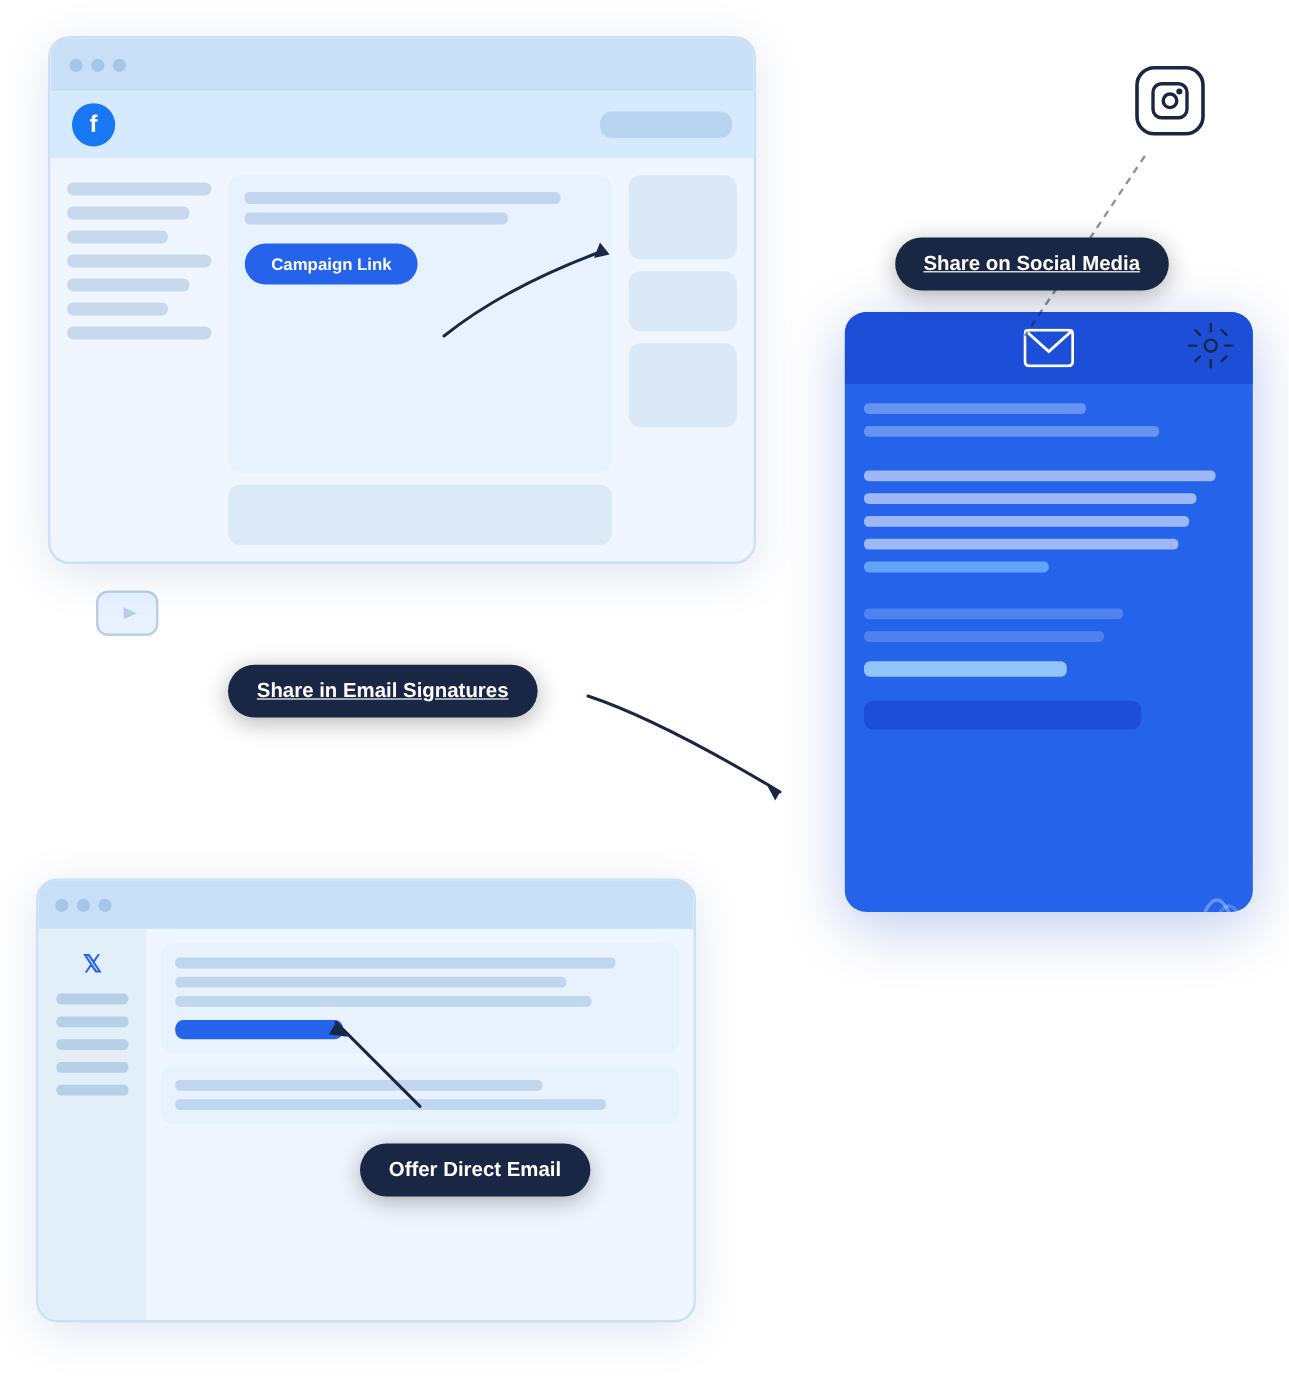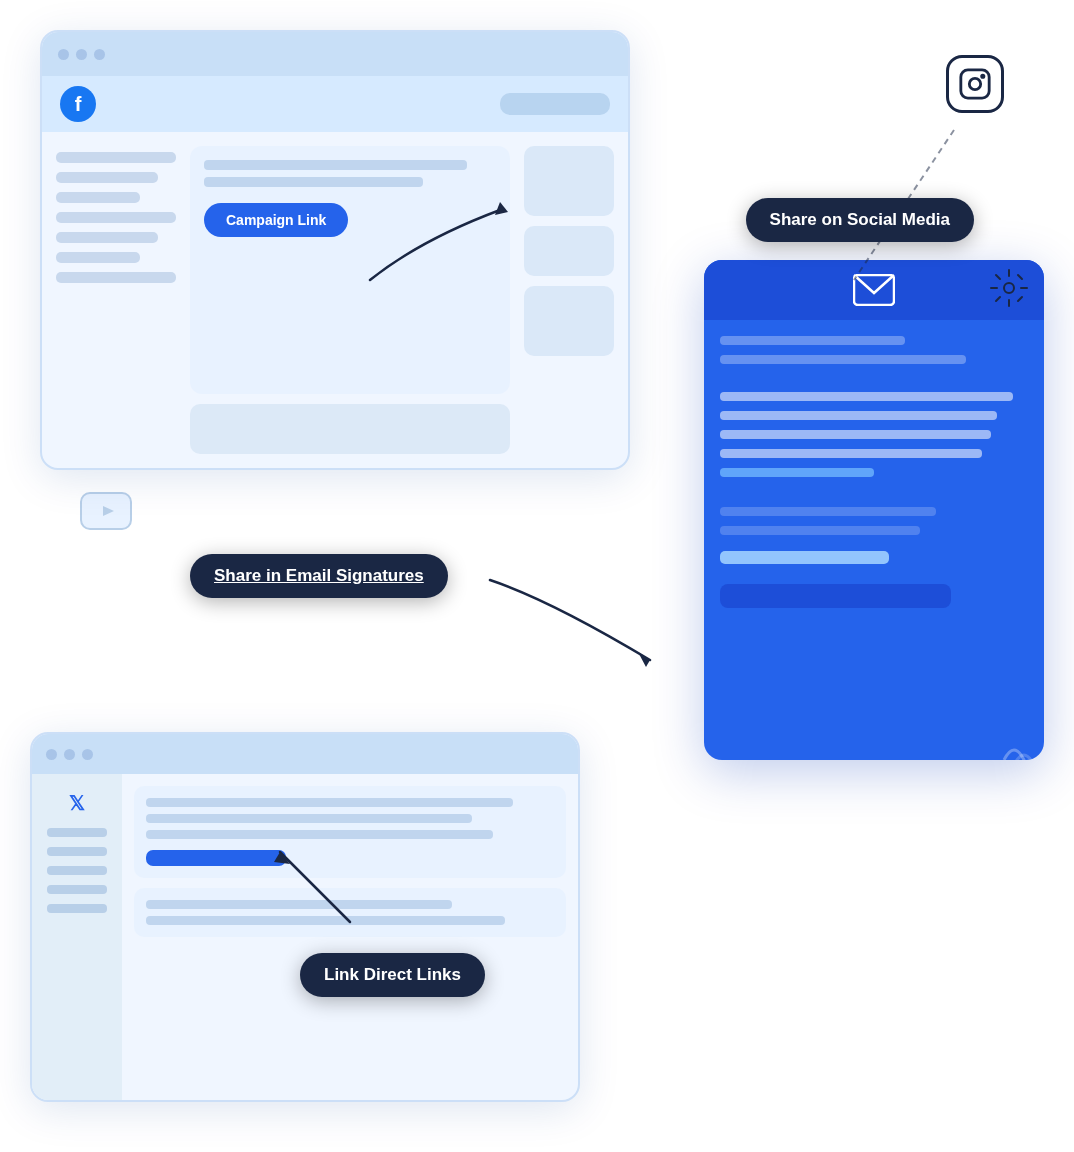--- a/index.html
+++ b/index.html
@@ -250,20 +250,21 @@
       font-size: 17px;
       font-weight: 700;
       white-space: nowrap;
       z-index: 10;
       box-shadow: 0 4px 20px rgba(0,0,0,0.3);
     }
 
     .tooltip-social {
       top: 198px;
       right: 100px;
+      text-decoration: underline;
     }
     .tooltip-email {
       top: 554px;
       left: 190px;
       text-decoration: underline;
     }
     .tooltip-direct {
       bottom: 155px;
       left: 300px;
     }
@@ -458,21 +459,21 @@
 
   <div class="tooltip tooltip-social">
     <span>Share on Social Media</span>
   </div>
 
   <div class="tooltip tooltip-email">
     <span>Share in Email Signatures</span>
   </div>
 
   <div class="tooltip tooltip-direct">
-    <span>Link Direct Links</span>
+    <span>Offer Direct Email</span>
   </div>
 
   <svg class="arrow-svg" width="200" height="120" style="top:180px;left:340px;">
     <path d="M 30,100 Q 80,60 160,30" fill="none" stroke="#1a2744" stroke-width="2.5" stroke-linecap="round"></path>
     <polygon points="160,22 155,35 168,32" fill="#1a2744"></polygon>
   </svg>
 
   <svg class="arrow-svg" width="250" height="150" style="top:560px;left:470px;">
     <path d="M 20,20 Q 80,40 180,100" fill="none" stroke="#1a2744" stroke-width="2.5" stroke-linecap="round"></path>
     <polygon points="180,100 168,92 176,107" fill="#1a2744"></polygon>

